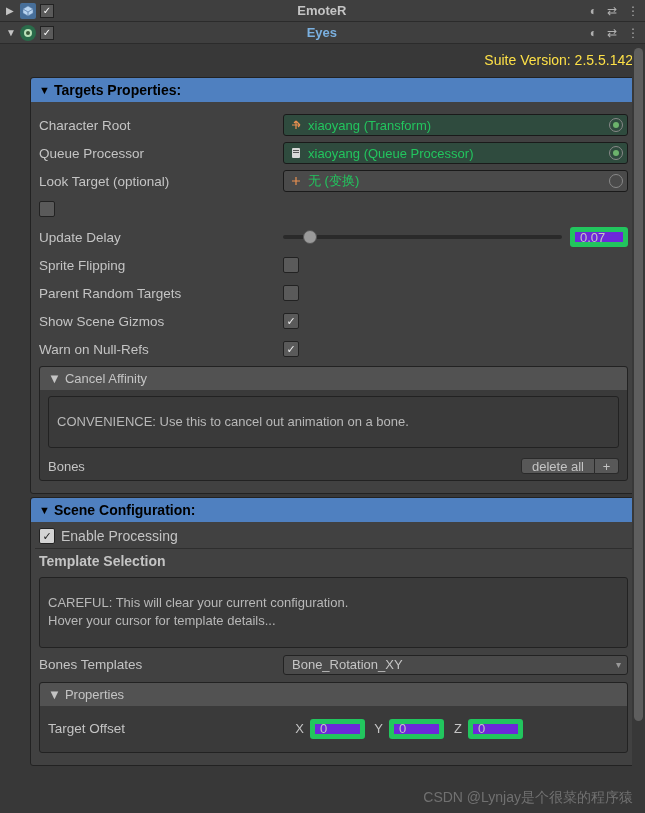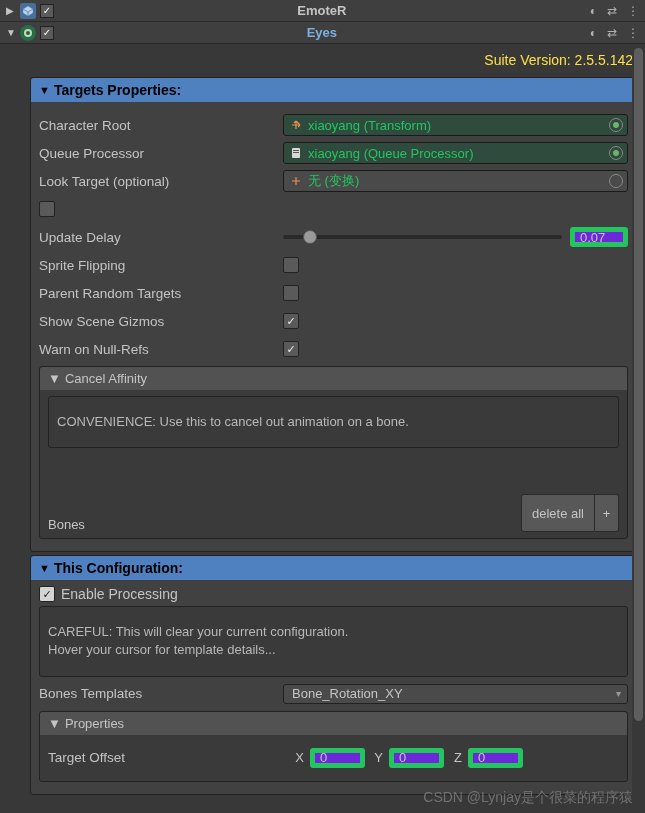--- a/index.html
+++ b/index.html
@@ -45,21 +45,21 @@
   .slider-row { display: flex; align-items: center; gap: 8px; flex: 1; }
   .slider-track { flex: 1; height: 4px; background: #2a2a2a; border-radius: 2px; position: relative; }
   .slider-thumb { position: absolute; top: -5px; width: 14px; height: 14px; background: #9a9a9a; border-radius: 50%; border: 1px solid #555; }
   .num-field { width: 58px; height: 20px; background: #6d28d9; border: 5px solid #22c55e; border-radius: 3px; color: #c4c4c4; padding: 0 5px; font-size: 13px; display: flex; align-items: center; }
   .num-field.sm { width: 55px; }
   
   .info-box { background: #3a3a3a; border: 1px solid #222; border-radius: 3px; padding: 16px 8px; color: #b8b8b8; font-size: 13px; line-height: 1.4; }
   
   .bones-row { display: flex; align-items: flex-end; justify-content: space-between; margin-top: 10px; }
   .btn-group { display: flex; }
-  .sm-btn { background: #585858; border: 1px solid #2a2a2a; color: #c4c4c4; padding: 2px 10px; font-size: 13px; height: 38px; display: flex; align-items: center; margin-top: 36px; }
+  .sm-btn { background: #585858; border: 1px solid #2a2a2a; color: #c4c4c4; padding: 2px 10px; font-size: 13px; height: 16px; display: flex; align-items: center; }
   .sm-btn:first-child { border-radius: 3px 0 0 3px; }
   .sm-btn:last-child { border-radius: 0 3px 3px 0; border-left: none; width: 24px; justify-content: center; }
   
   .enable-row { display: flex; align-items: center; gap: 6px; padding: 6px 8px 4px 4px; font-size: 14px; }
   .tmpl-title { font-weight: bold; font-size: 14px; padding: 4px 8px 8px 4px; border-top: 1px solid #2e2e2e; }
   
   .dropdown { flex: 1; background: #4a4a4a; border: 1px solid #222; border-radius: 3px; height: 20px; display: flex; align-items: center; padding: 0 8px; position: relative; font-size: 13px; }
   .dropdown::after { content: "▾"; position: absolute; right: 6px; color: #999; font-size: 10px; }
   
   .vec-row { display: flex; align-items: center; gap: 6px; flex: 1; font-size: 13px; }
@@ -224,27 +224,28 @@
             </div>
           </div>
         </div>
 
       </div>
     </div>
 
     <div class="section">
       <div class="section-hdr">
         <span class="arrow">▼</span>
-        <span>This Configuration:</span>
+        <span>Scene Configuration:</span>
       </div>
       <div class="section-body" style="padding:0 4px 6px 4px;">
         <div class="enable-row">
           <div class="checkbox" style="background:#d4d4d4;color:#222">✓</div>
           <span>Enable Processing</span>
         </div>
+        <div class="tmpl-title">Template Selection</div>
         <div style="padding:0 4px;">
           <div class="info-box" style="white-space:pre-line;">CAREFUL: This will clear your current configuration.
 Hover your cursor for template details...</div>
           <div class="row">
             <div class="label">Bones Templates</div>
             <div class="dropdown">
               <span>Bone_Rotation_XY</span>
             </div>
           </div>
 

